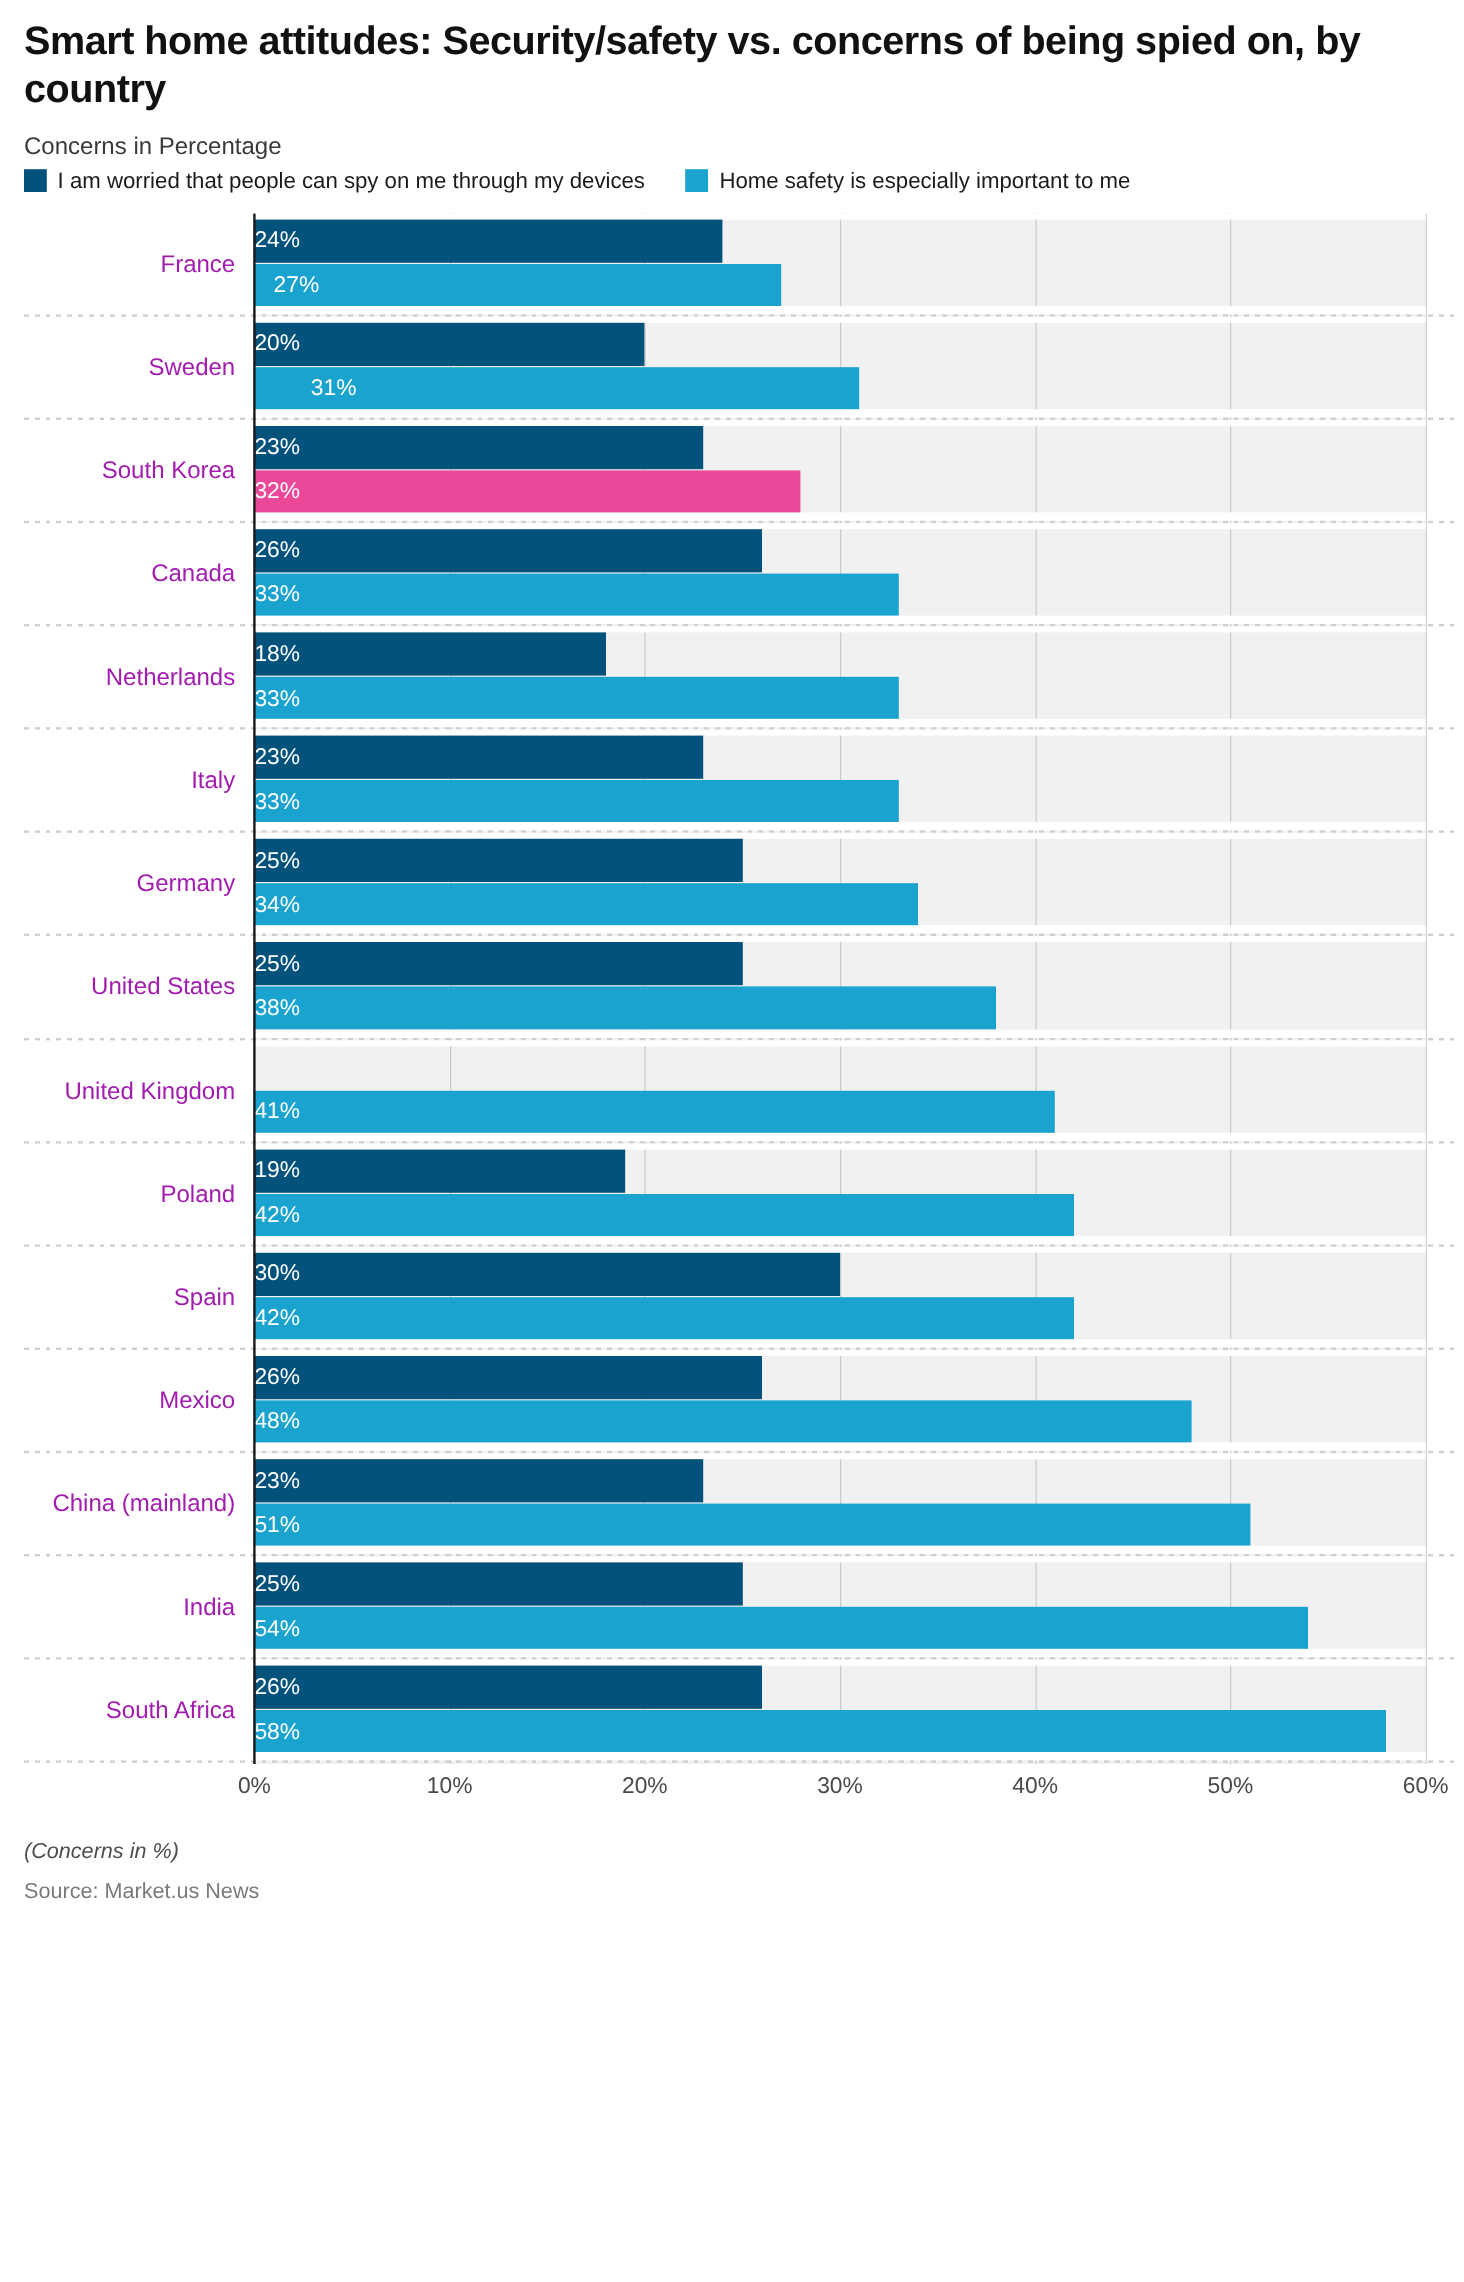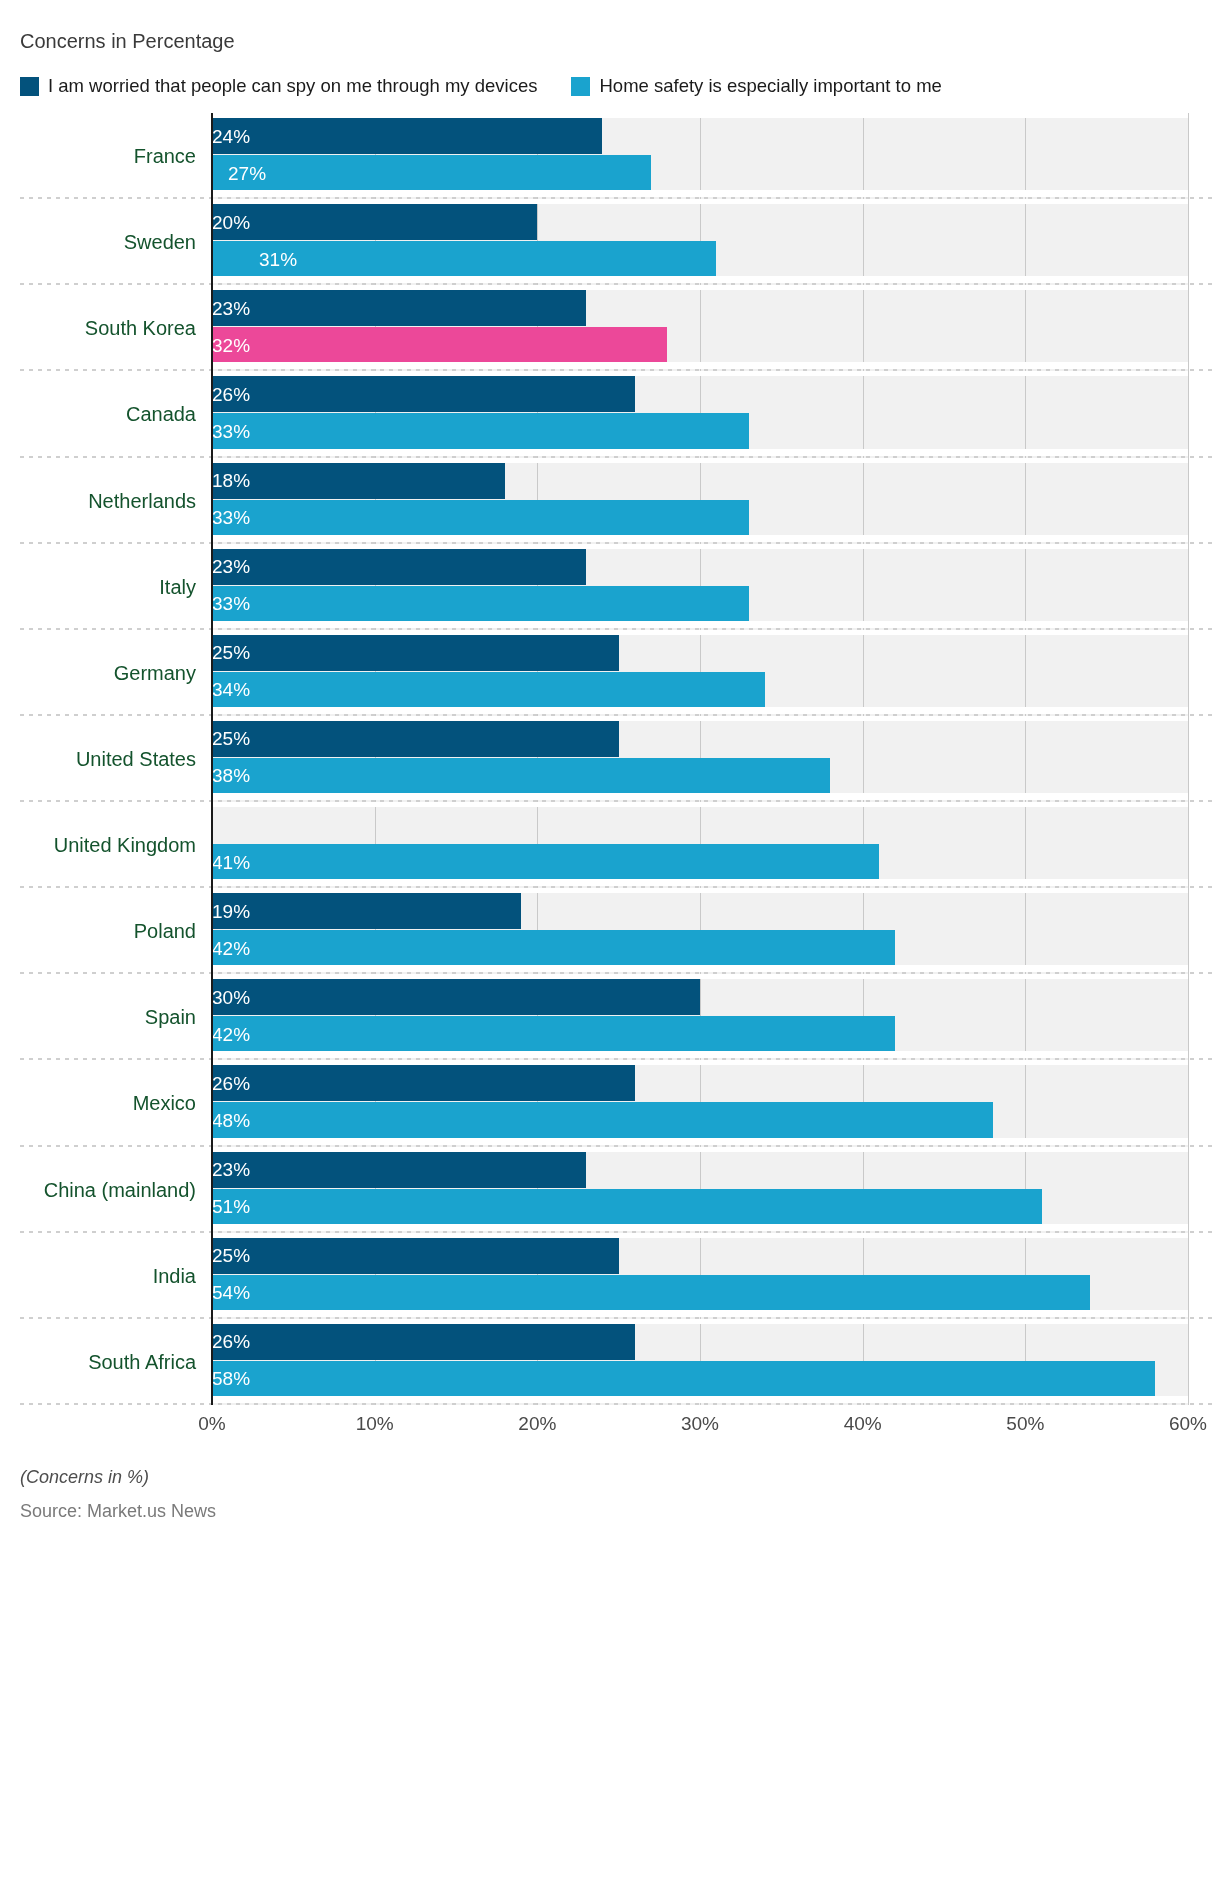--- a/index.html
+++ b/index.html
@@ -32,21 +32,21 @@
     margin-top: 16px;
     font-size: 20px;
     color: #3a3a3a;
     font-weight: normal;
   }
 
   
   .legend {
     display: flex;
     align-items: center;
-    margin-top: 22px;
+    margin-top: 6px;
     padding-left: 20px;
     gap: 34px;
   }
   .legend-item { display: flex; align-items: center; gap: 9px; }
   .legend-swatch {
     width: 19px; height: 19px; flex: 0 0 19px;
     display: inline-block;
   }
   .legend-label {
     font-size: 18.5px;
@@ -126,21 +126,21 @@
     background: #ffffff;
   }
   .cat-label {
     position: absolute;
     left: 0;
     top: 50%;
     transform: translateY(-50%);
     width: 196px;
     text-align: right;
     font-size: 20px;
-    color: #14532d;
+    color: #a21caf;
     white-space: nowrap;
   }
   .bars {
     position: absolute;
     left: 212px;
     top: 5px;
     width: 976px;
     height: 74px;
   }
   .bar {
@@ -191,20 +191,21 @@
     font-size: 18px;
     color: #7a7a7a;
   }
 </style>
 </head>
 <body>
 
 <div id="page">
 
   <div class="header">
+    <div class="chart-title">Smart home attitudes: Security/safety vs. concerns of being spied on, by country</div>
     <div class="chart-subtitle">Concerns in Percentage</div>
   </div>
 
   <div class="legend">
     <div class="legend-item">
       <span class="legend-swatch" style="background:#03527C"></span>
       <span class="legend-label">I am worried that people can spy on me through my devices</span>
     </div>
     <div class="legend-item">
       <span class="legend-swatch" style="background:#1AA3CE"></span>

